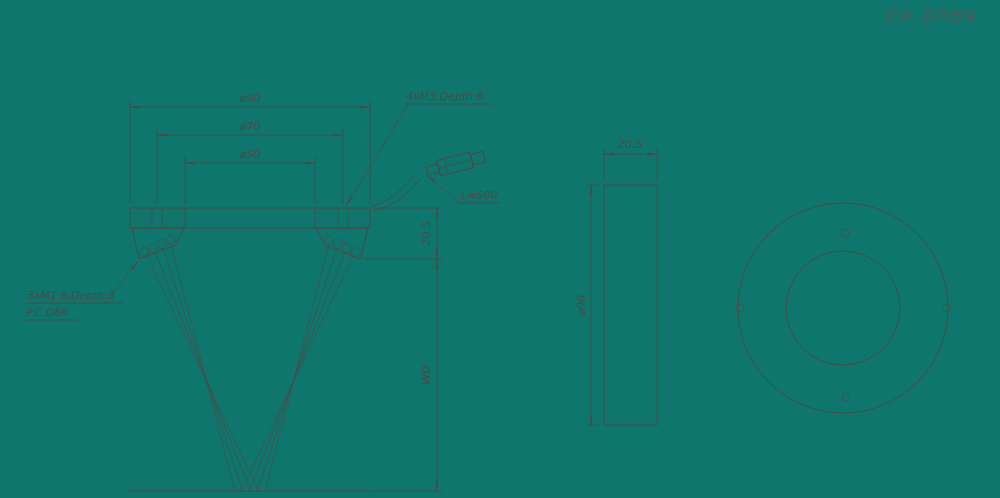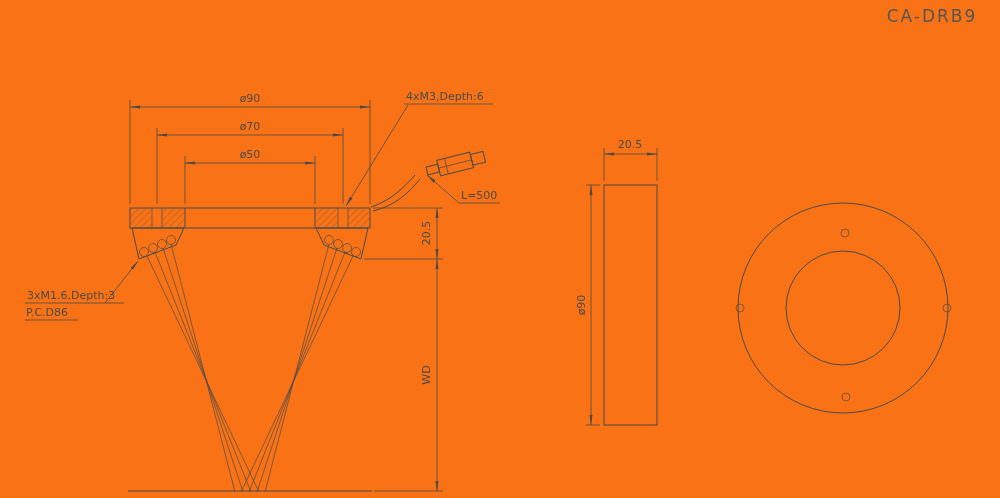--- a/index.html
+++ b/index.html
@@ -1,17 +1,17 @@
 <!DOCTYPE html>
 <html><head>
 <meta charset="utf-8">
 <style>
   html,body{margin:0;padding:0;background:#ffffff;}
-  #stage{position:relative;width:1000px;height:498px;background:#f97316;overflow:hidden;
-         font-family:"DejaVu Sans", sans-serif;}
+  #stage{position:relative;width:1000px;height:498px;background:#0f766e;overflow:hidden;
+         font-family:"DejaVu Sans", sans-serif;font-style:italic;}
   svg{display:block;}
   .s{stroke:#4a4a4a;stroke-width:1;fill:none;}
   .thin{stroke:#4a4a4a;stroke-width:0.7;fill:none;}
   .dim{stroke:#4a4a4a;stroke-width:0.8;fill:none;}
   .hatchfill{fill:url(#hatch);stroke:none;}
   text{fill:#4a4a4a;font-family:"DejaVu Sans", sans-serif;font-size:11px;}
   .title-text{font-size:17px;letter-spacing:2px;fill:#555555;}
 </style>
 </head>
 <body>

